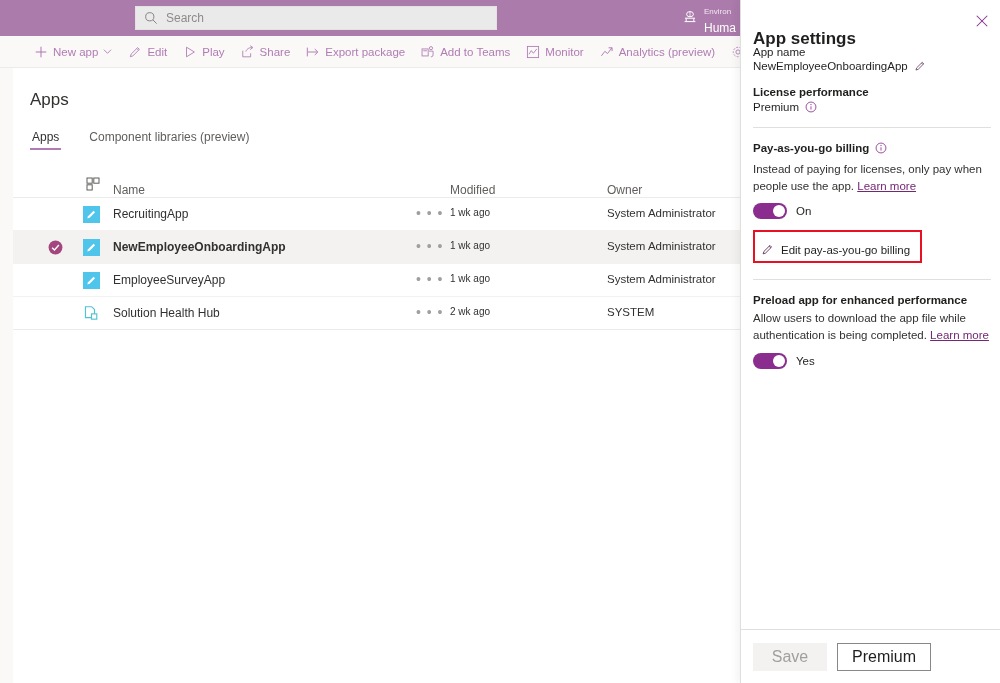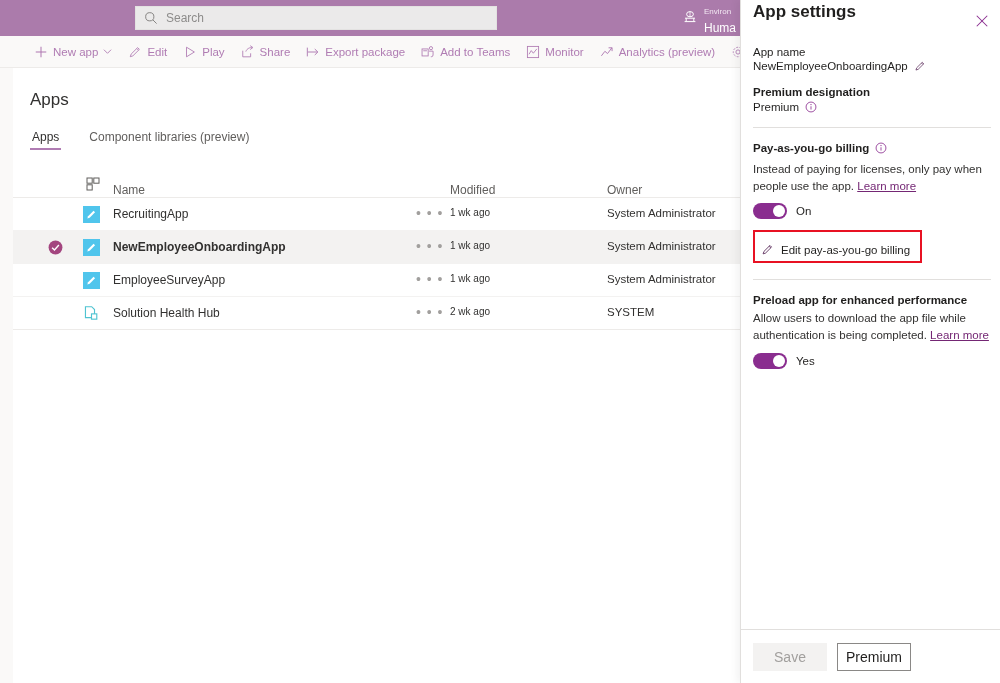--- a/index.html
+++ b/index.html
@@ -91,21 +91,21 @@
   .row .dots { position:absolute; left:403px; top:7px; font-size:14px; color:#a19f9d; letter-spacing:1px;}
   .row .rmod { position:absolute; left:437px; top:9px; font-size:10px; color:#323130; }
   .row .rown { position:absolute; left:594px; top:9px; font-size:11.5px; color:#323130; }
 
   
   .panel {
     position:absolute; right:0; top:0; width:260px; height:683px;
     background:#ffffff; border-left:1px solid #e1dfdd;
     box-shadow:-3px 0 8px rgba(0,0,0,.055);
   }
-  .panel-title { position:absolute; left:12px; top:2px; font-size:17px; font-weight:bold; color:#201f1e; }
+  .panel-title { position:absolute; left:12px; top:29px; font-size:17px; font-weight:bold; color:#201f1e; }
   .panel-close { position:absolute; right:11px; top:14px; width:14px; height:14px; cursor:default;}
 
   .p-body { position:absolute; left:12px; top:46px; width:238px; }
   .lbl-strong { font-size:11.5px; font-weight:bold; color:#201f1e; margin:0 0 3px 0; }
   .lbl-norm { font-size:11.5px; color:#201f1e; margin:0; }
   .row-inline { display:flex; align-items:center; }
   .pencil-sm { width:12px; height:12px; margin-left:6px; flex:0 0 12px; }
   .info-ico { width:12px; height:12px; margin-left:6px; flex:0 0 12px;}
 
   .sect { margin-bottom:0; }
@@ -126,21 +126,21 @@
     padding:11px 10px 5px 6px;
   }
   .edit-link-box .pencil { width:13px; height:13px; margin-right:7px; flex:0 0 13px;}
   .edit-link-box span { font-size:11.5px; color:#201f1e; }
 
   .p-footer {
     position:absolute; left:0; bottom:0; width:259px; height:54px;
     border-top:1px solid #e1dfdd; display:flex; align-items:center; padding-left:12px; gap:10px;
   }
   .btn {
-    height:28px; min-width:74px; padding:0 4px; font-size:14px;
+    height:28px; min-width:74px; padding:0 14px; font-size:16px;
     display:inline-flex; align-items:center; justify-content:center;
     border:1px solid #8a8886; background:#ffffff; color:#201f1e; cursor:default;
   }
   .btn.disabled { background:#f3f2f1; border-color:#f3f2f1; color:#a19f9d; }
 </style>
 </head>
 <body>
 
 <div class="app">
 
@@ -348,21 +348,21 @@
         <div class="row-inline" style="margin-top:2px;">
           <span class="lbl-norm">NewEmployeeOnboardingApp</span>
           <svg class="pencil-sm" viewBox="0 0 16 16">
             <path d="M2.6 13.4l1-3 7.4-7.4 2 2-7.4 7.4z" fill="none" stroke="#5c2d5c" stroke-width="1"></path>
             <line x1="10" y1="4" x2="12" y2="6" stroke="#5c2d5c" stroke-width="1"></line>
           </svg>
         </div>
       </div>
 
       <div class="sect" style="margin-top:14px;">
-        <div class="lbl-strong">Premium designation</div>
+        <div class="lbl-strong">License performance</div>
         <div class="row-inline" style="margin-top:3px;">
           <span class="lbl-norm">Premium</span>
           <svg class="info-ico" viewBox="0 0 16 16">
             <circle cx="8" cy="8" r="6.6" fill="none" stroke="#8a2d8f" stroke-width="1.1"></circle>
             <line x1="8" y1="7" x2="8" y2="11.4" stroke="#8a2d8f" stroke-width="1.1"></line>
             <circle cx="8" cy="4.8" r=".85" fill="#8a2d8f"></circle>
           </svg>
         </div>
       </div>
 

